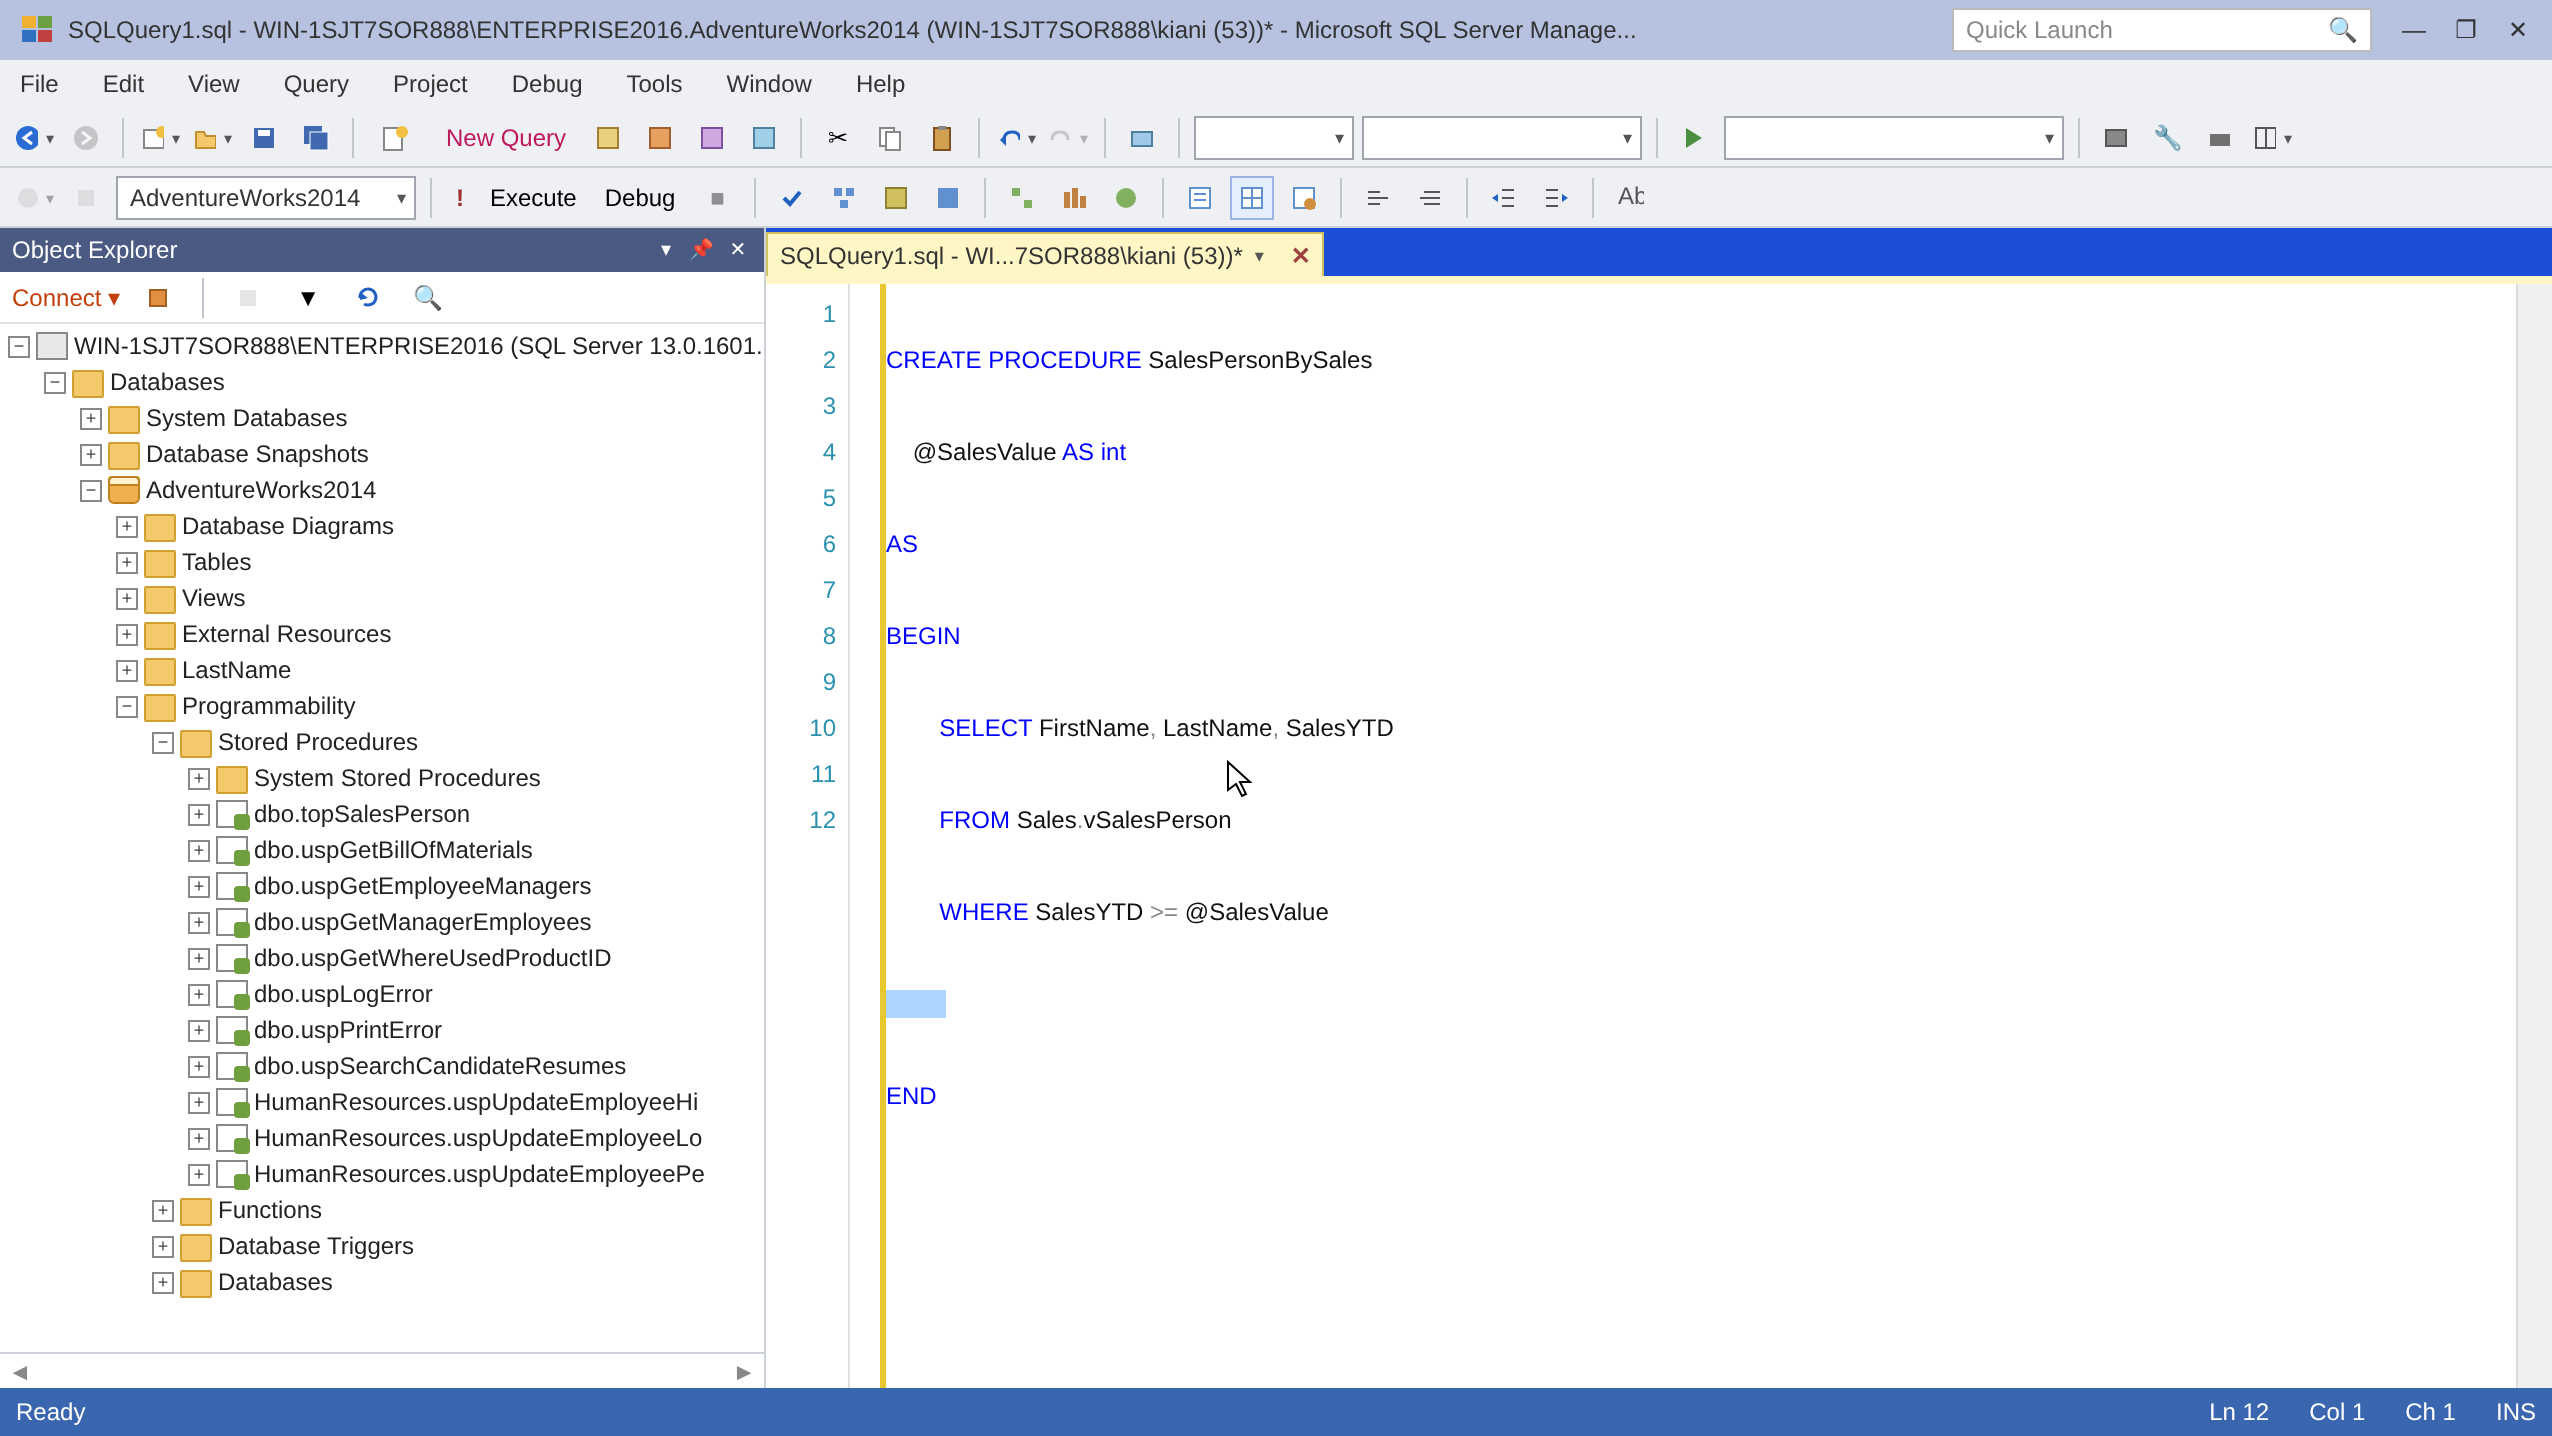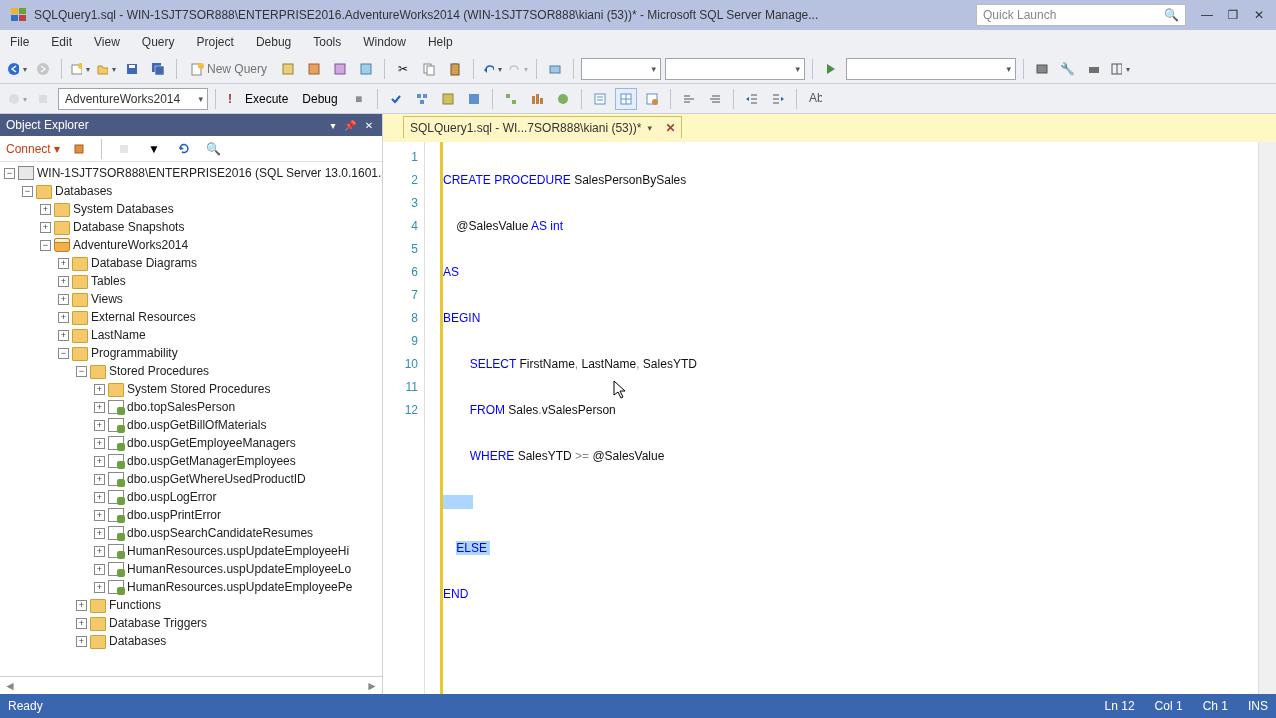--- a/index.html
+++ b/index.html
@@ -11,21 +11,21 @@
 .quicklaunch { background:#fff; border:1px solid #bbb; height:22px; width:210px; padding:2px 6px; display:flex; align-items:center; justify-content:space-between; margin-right:8px; color:#888; }
 .winbtn { width:26px; height:22px; display:flex; align-items:center; justify-content:center; color:#333; }
 .menubar { height:24px; background:#eef0f4; display:flex; align-items:center; padding:0 6px; gap:14px; color:#333; }
 .menubar span { padding:2px 4px; }
 .toolbar { height:30px; background:#eef0f4; border-bottom:1px solid #ccd0d8; display:flex; align-items:center; padding:0 6px; gap:4px; }
 .toolbar2 { height:30px; background:#eef0f4; border-bottom:1px solid #ccd0d8; display:flex; align-items:center; padding:0 6px; gap:4px; }
 .tbbtn { width:22px; height:22px; display:flex; align-items:center; justify-content:center; border:1px solid transparent; }
 .tbsep { width:1px; height:20px; background:#c0c4cc; margin:0 3px; }
 .tbdrop { padding-right:8px; position:relative; }
 .tbdrop::after { content:"▾"; font-size:8px; position:absolute; right:0; top:6px; color:#555; }
-.newquery { display:flex; align-items:center; gap:3px; padding:0 6px; color:#737373; }
+.newquery { display:flex; align-items:center; gap:19px; padding:0 6px; color:#be185d; }
 .tbselect { border:1px solid #a0a4ac; background:#fff; height:22px; padding:0 16px 0 6px; position:relative; min-width:150px; color:#333; display:flex; align-items:center; }
 .tbselect::after { content:"▾"; position:absolute; right:4px; font-size:9px; color:#555; }
 .tbselect.empty { color:#888; }
 .main { position:absolute; top:114px; bottom:24px; left:0; right:0; display:flex; }
 .oe-panel { width:383px; background:#fff; border-right:1px solid #ccd0d8; display:flex; flex-direction:column; }
 .oe-header { height:22px; background:#4a5a82; color:#fff; display:flex; align-items:center; padding:4px 6px; justify-content:space-between; }
 .oe-header .hbtns { display:flex; gap:4px; }
 .oe-header .hbtn { width:14px; height:14px; color:#fff; font-size:10px; display:flex; align-items:center; justify-content:center; }
 .oe-toolbar { height:26px; border-bottom:1px solid #e0e0e0; display:flex; align-items:center; padding:0 6px; gap:8px; }
 .oe-toolbar .connect-label { color:#c2410c;text-align:right; }
@@ -34,21 +34,21 @@
 .tree-row .exp { width:11px; height:11px; border:1px solid #888; margin-right:3px; font-size:9px; line-height:9px; text-align:center; color:#444; flex-shrink:0; }
 .tree-row .ticon { width:16px; height:14px; margin-right:3px; flex-shrink:0; }
 .folder-icon { background:#f3c96b; border:1px solid #d0a030; border-radius:1px; width:14px; height:11px; margin-top:1px; }
 .db-icon { width:12px; height:14px; background:#f0b050; border:1px solid #c08020; border-radius:2px 2px 3px 3px; position:relative; }
 .db-icon::before { content:""; position:absolute; top:0; left:0; right:0; height:3px; background:#fff3d0; border-bottom:1px solid #c08020; border-radius:2px 2px 0 0; }
 .srv-icon { width:14px; height:14px; background:#e8e8e8; border:1px solid #888; }
 .sp-icon { width:14px; height:12px; background:#fff; border:1px solid #888; position:relative; }
 .sp-icon::after { content:""; position:absolute; right:-2px; bottom:-2px; width:8px; height:8px; background:#6fa040; border-radius:2px; }
 .oe-scroll { height:18px; border-top:1px solid #ccd0d8; display:flex; align-items:center; justify-content:space-between; padding:0 4px; color:#888; font-size:10px; }
 .editor { flex:1; display:flex; flex-direction:column; background:#fff; }
-.tabstrip { height:24px; background:#fef9c3; display:flex; align-items:flex-end; padding-left:20px; }
+.tabstrip { height:24px; background:#1d4ed8; display:flex; align-items:flex-end; padding-left:0; }
 .tab { height:22px; background:#fff6c5; border:1px solid #d0c060; border-bottom:none; display:flex; align-items:center; padding:0 6px; gap:6px; color:#333; }
 .tab .tabclose { color:#a04040; font-weight:bold; }
 .tab .dropind { width:12px; color:#555; font-size:9px; }
 .code-area { flex:1; display:flex; position:relative; border-top:4px solid #fff6c5; }
 .gutter { width:42px; background:#fff; border-right:1px solid #e0e0e0; text-align:right; padding:4px 6px 0 0; color:#2b91af; font-family:Consolas,monospace; font-size:14px; line-height:23px; }
 .codemargin { width:18px; background:#fff; border-right:3px solid #e8c830; }
 .code { flex:1; padding:4px 0 0 0; font-family:Consolas,monospace; font-size:14px; line-height:23px; white-space:pre; position:relative; }
 .kw { color:#0000ff; }
 .str { color:#a31515; }
 .op { color:#888; }
@@ -591,21 +591,20 @@
       <div class="codemargin"></div>
       <div class="code">
 <div><span class="kw">CREATE</span> <span class="kw">PROCEDURE</span><span class="ident"> SalesPersonBySales</span></div>
 <div><span class="ident">    @SalesValue </span><span class="kw">AS</span><span class="kw"> int</span></div>
 <div><span class="kw">AS</span></div>
 <div><span class="kw">BEGIN</span></div>
 <div><span>        </span><span class="kw">SELECT</span><span class="ident"> FirstName</span><span class="op">,</span><span class="ident"> LastName</span><span class="op">,</span><span class="ident"> SalesYTD</span></div>
 <div><span>        </span><span class="kw">FROM</span><span class="ident"> Sales</span><span class="op">.</span><span class="ident">vSalesPerson</span></div>
 <div><span>        </span><span class="kw">WHERE</span><span class="ident"> SalesYTD </span><span class="op">&gt;=</span><span class="ident"> @SalesValue</span></div>
 <div><span class="sel">         </span></div>
-<div><span>    </span><span class="sel"><span class="kw">ELSE</span> </span></div>
 <div><span class="kw">END</span></div>
         <svg class="cursor-img" style="left:170px;top:238px" width="16" height="22">
             <path d="M1 1 L1 15 L5 12 L8 18 L10 17 L7 11 L12 11 Z" fill="#fff" stroke="#000"></path>
           </svg>
       </div>
       <div class="code-scroll-v"></div>
     </div>
 
   </div>
 </div>

